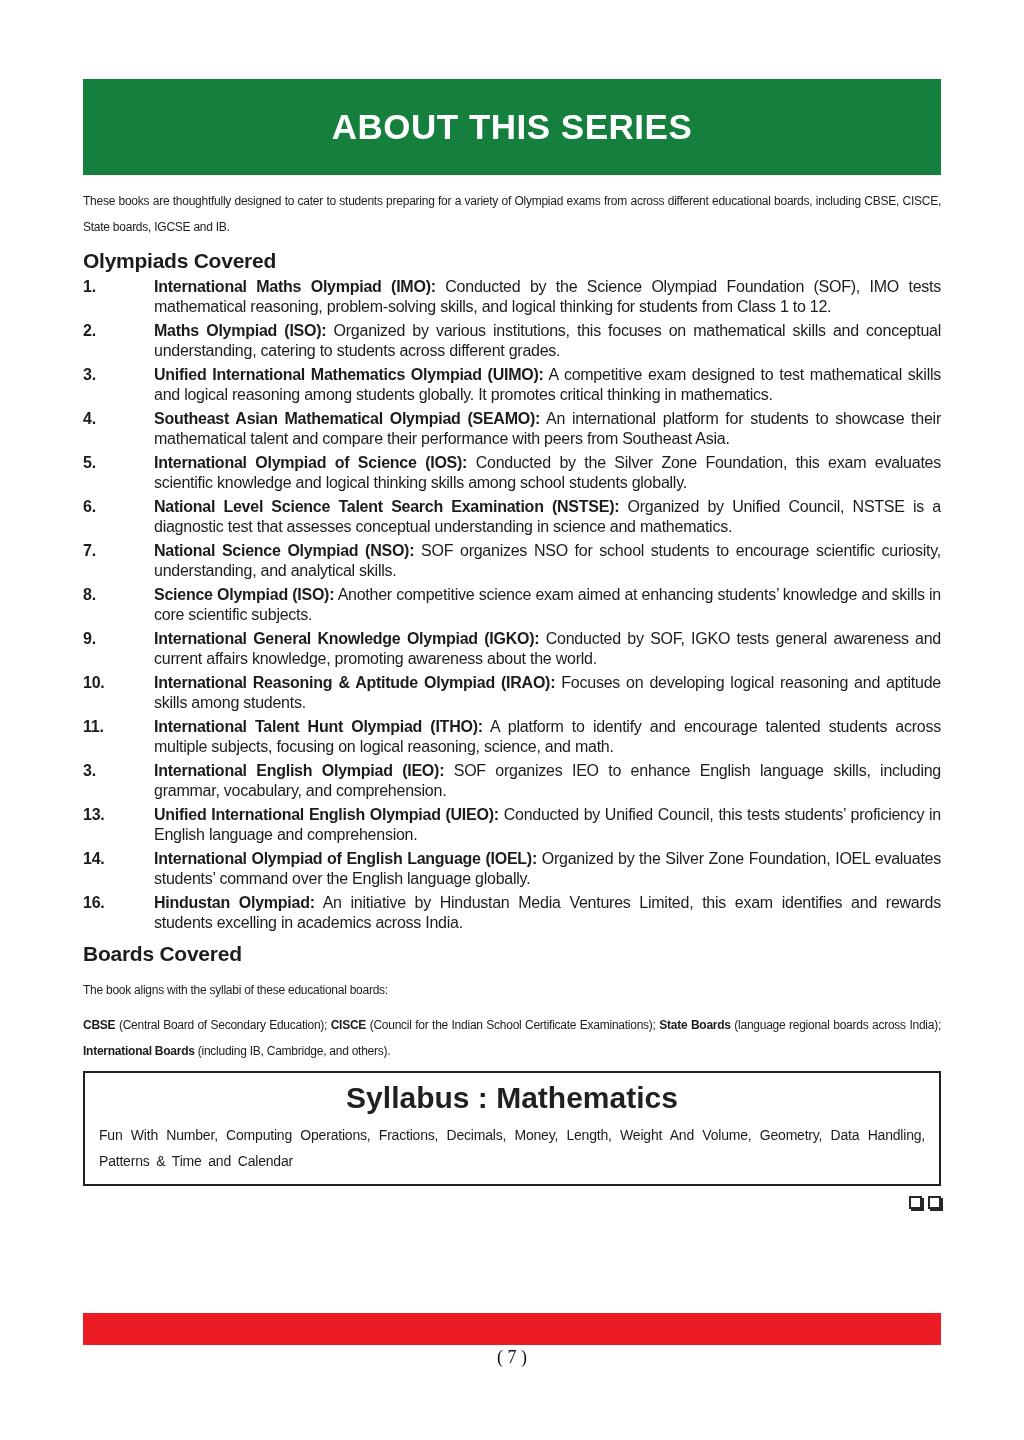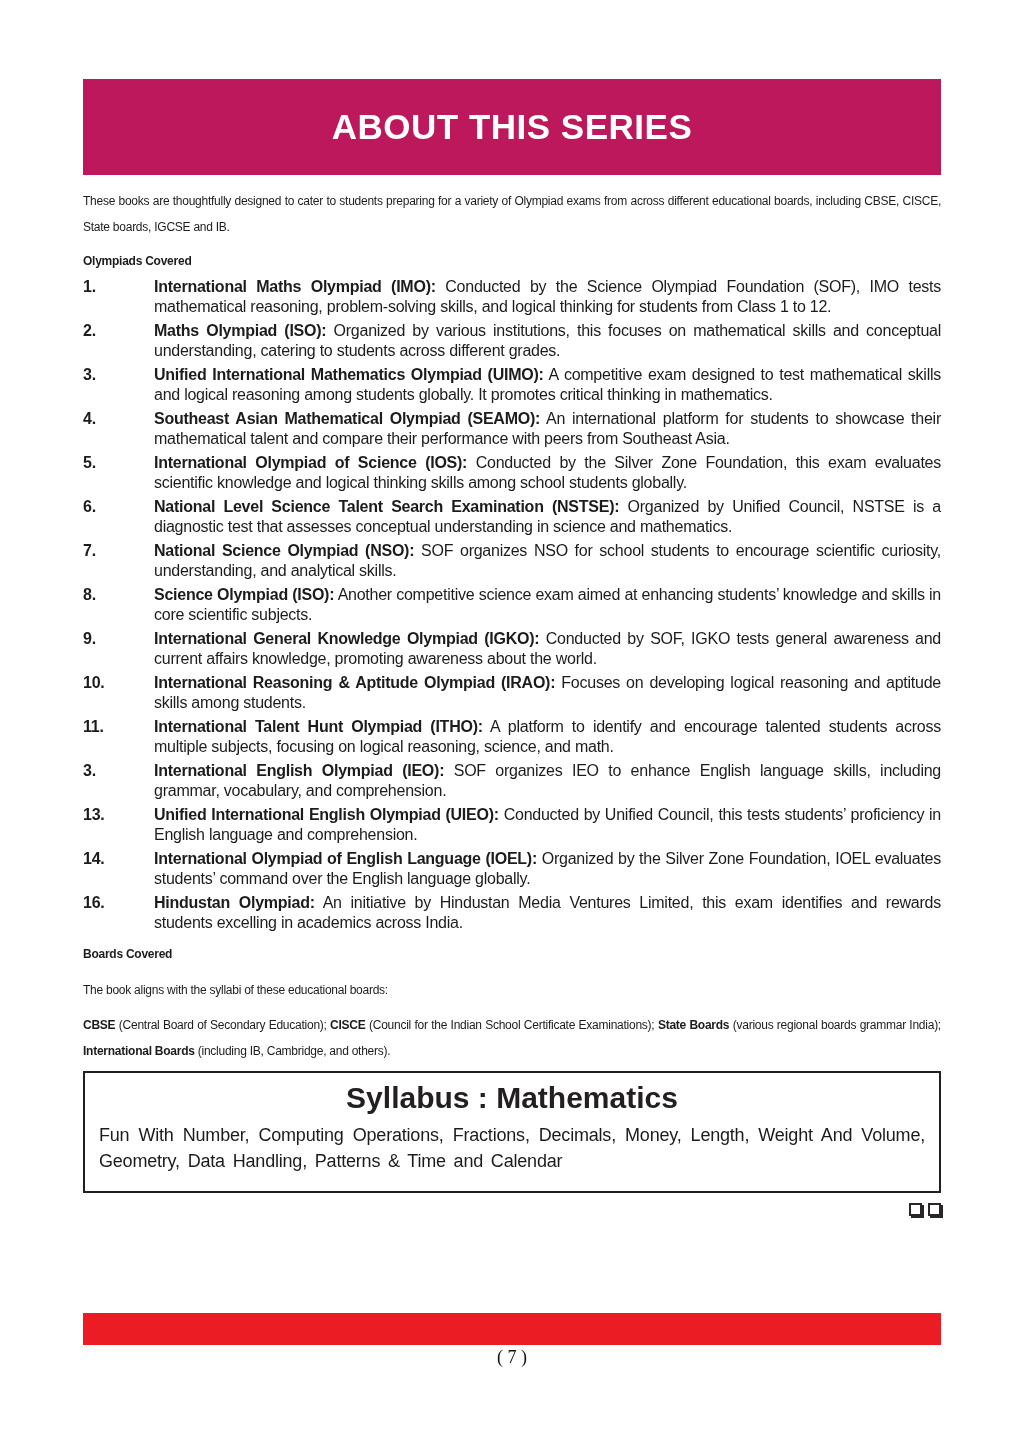--- a/index.html
+++ b/index.html
@@ -34,21 +34,21 @@
   }
   .para {
     margin: 13px 0 0 0;
     font-size: 12px;
     line-height: 26px;
     letter-spacing: -0.25px;
     text-align: justify;
   }
   .section-heading {
     margin: 11px 0 0 0;
-    font-size: 12px;
+    font-size: 21px;
     font-weight: bold;
     line-height: 20px;
     letter-spacing: -0.25px;
   }
   .olist { margin: 6px 0 0 0; }
   .oitem {
     display: flex;
     margin: 0 0 4px 0;
     font-size: 16px;
     line-height: 20px;
@@ -58,33 +58,33 @@
     flex: none;
     width: 39px;
     font-weight: bold;
   }
   .oitem .body { flex: 1; text-align: justify; margin-left: 32px; }
   .oitem .body b { font-weight: bold; }
   .boards-para { margin-top: 9px; }
   .syllabus-box {
     margin-top: 7px;
     border: 2px solid #231F20;
-    padding: 6px 14px 17px 14px;
+    padding: 6px 14px 10px 14px;
   }
   .syllabus-title {
     margin: 0;
     text-align: center;
     font-size: 30px;
     line-height: 38px;
     font-weight: bold;
     color: #231F20;
   }
   .syllabus-topics {
     margin: 5px 0 0 0;
-    font-size: 18px;
+    font-size: 14px;
     line-height: 26px;
     letter-spacing: -0.2px;
     word-spacing: 3px;
     text-align: justify;
   }
   .endmarks {
     margin-top: 9px;
     text-align: right;
     height: 16px;
   }
@@ -115,21 +115,21 @@
     font-size: 18px;
     color: #111111;
   }
 </style>
 </head>
 <body>
 
 <div class="page">
   <div class="content">
 
-    <div class="banner" style="background: #be185d;">
+    <div class="banner" style="background: #15803d;">
       <h1 class="banner-title">ABOUT THIS SERIES</h1>
     </div>
 
     <p class="para">These books are thoughtfully designed to cater to students preparing for a variety of Olympiad exams from across different educational boards, including CBSE, CISCE, State boards, IGCSE and IB.</p>
 
     <h3 class="section-heading">Olympiads Covered</h3>
 
     <div class="olist">
       <div class="oitem">
           <span class="num">1.</span>
@@ -190,21 +190,21 @@
       <div class="oitem">
           <span class="num">16.</span>
           <span class="body"><b>Hindustan Olympiad:</b><span> An initiative by Hindustan Media Ventures Limited, this exam identifies and rewards students excelling in academics across India.</span></span>
         </div>
     </div>
 
     <h3 class="section-heading">Boards Covered</h3>
 
     <p class="para">The book aligns with the syllabi of these educational boards:</p>
 
-    <p class="para boards-para"><b>CBSE</b><span> (Central Board of Secondary Education); </span><b>CISCE</b><span> (Council for the Indian School Certificate Examinations); </span><b>State Boards</b><span> (various regional boards grammar India); </span><b>International Boards</b><span> (including IB, Cambridge, and others).</span></p>
+    <p class="para boards-para"><b>CBSE</b><span> (Central Board of Secondary Education); </span><b>CISCE</b><span> (Council for the Indian School Certificate Examinations); </span><b>State Boards</b><span> (language regional boards across India); </span><b>International Boards</b><span> (including IB, Cambridge, and others).</span></p>
 
     <div class="syllabus-box">
       <h2 class="syllabus-title">Syllabus : Mathematics</h2>
       <p class="syllabus-topics">Fun With Number, Computing Operations, Fractions, Decimals, Money, Length, Weight And Volume, Geometry, Data Handling, Patterns &amp; Time and Calendar</p>
     </div>
 
     <div class="endmarks">
       <span class="sq"></span><span class="sq"></span>
     </div>
 

